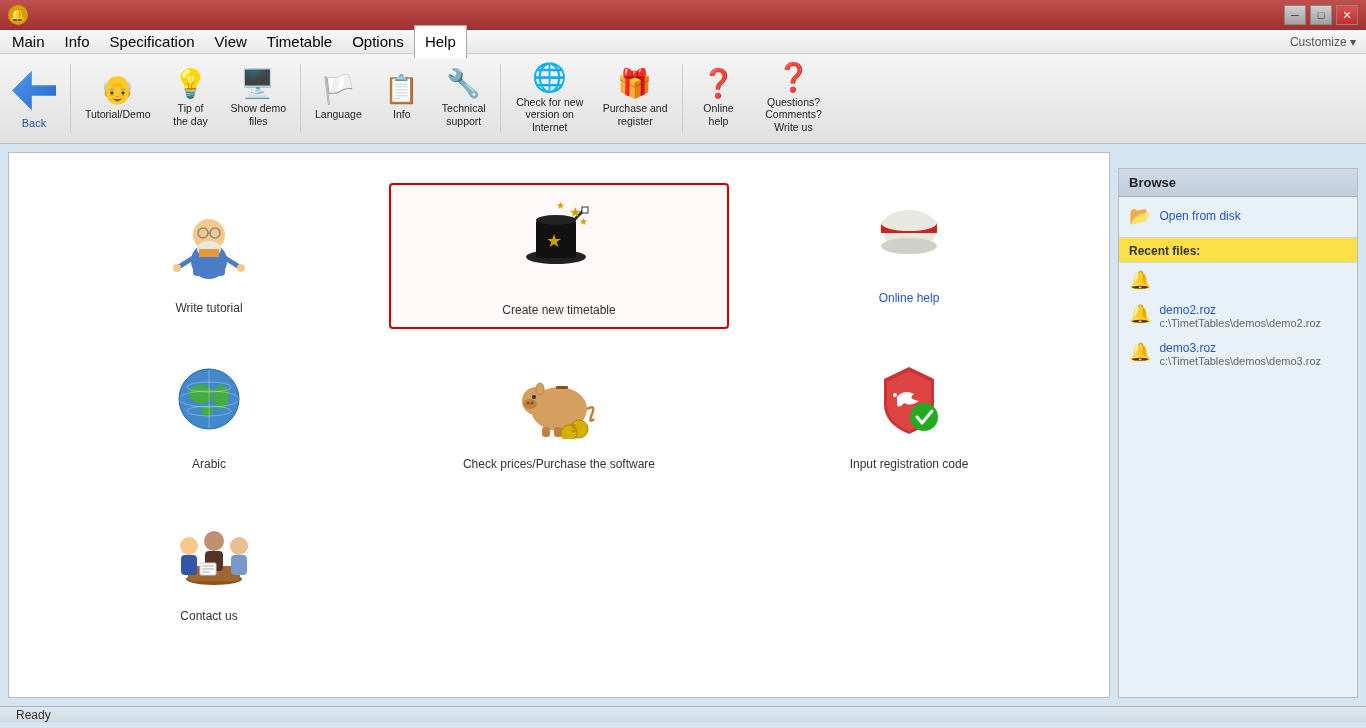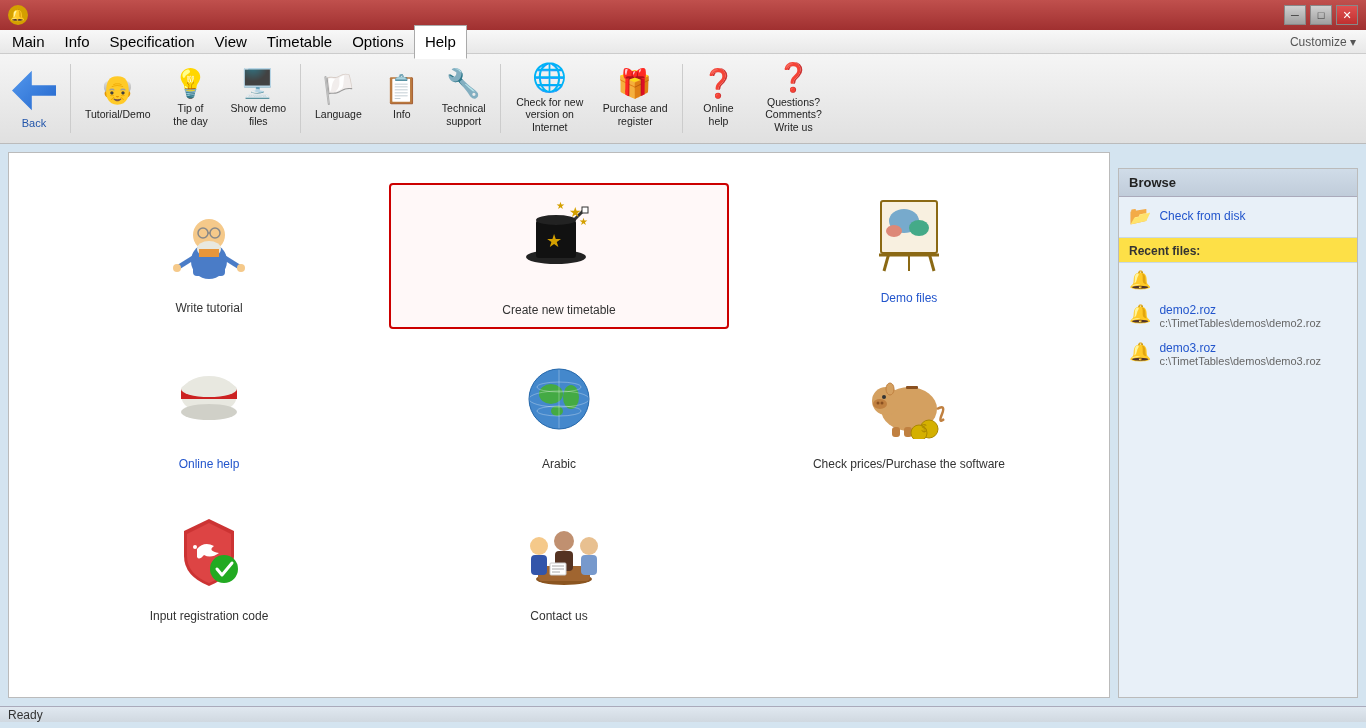--- a/index.html
+++ b/index.html
@@ -154,21 +154,21 @@
     .file-name { font-size: 12px; color: #2255cc; }
     .file-path { font-size: 11px; color: #666; }
 
     
     .status-bar {
       background: linear-gradient(to bottom, #e0e8f0, #d0d8e0);
       height: 16px;
       border-top: 1px solid #aab;
       display: flex;
       align-items: center;
-      padding: 0 8px;
+      padding: 0 16px;
       font-size: 12px;
       color: #333;
     }
   </style>
 </head>
 <body>
 
 <div class="title-bar">
   <div class="title-bar-left">
     <div class="app-icon">🔔</div>
@@ -302,39 +302,20 @@
 
             <rect x="22" y="25" width="40" height="38" rx="3" fill="#111"></rect>
             <ellipse cx="42" cy="25" rx="20" ry="5" fill="#222"></ellipse>
 
             <text x="32" y="52" font-size="18" fill="#d4a000">★</text>
           </svg>
         </div>
         <span class="item-label">Create new timetable</span>
       </div>
 
-      <div class="grid-item">
-        <div class="item-icon">
-          <svg width="80" height="80" viewBox="0 0 80 80">
-
-            <line x1="20" y1="60" x2="15" y2="78" stroke="#8B6914" stroke-width="3"></line>
-            <line x1="60" y1="60" x2="65" y2="78" stroke="#8B6914" stroke-width="3"></line>
-            <line x1="40" y1="60" x2="40" y2="78" stroke="#8B6914" stroke-width="2"></line>
-
-            <rect x="12" y="8" width="56" height="52" rx="2" fill="#f8f0e0" stroke="#8B6914" stroke-width="2"></rect>
-
-            <ellipse cx="35" cy="28" rx="15" ry="12" fill="#7ac"></ellipse>
-            <ellipse cx="50" cy="35" rx="10" ry="8" fill="#4a8"></ellipse>
-            <ellipse cx="25" cy="38" rx="8" ry="6" fill="#d87"></ellipse>
-
-            <line x1="10" y1="62" x2="70" y2="62" stroke="#8B6914" stroke-width="3"></line>
-          </svg>
-        </div>
-        <span class="item-label blue">Demo files</span>
-      </div>
 
       <div class="grid-item">
         <div class="item-icon">
           <svg width="80" height="80" viewBox="0 0 80 80">
 
             <ellipse cx="40" cy="35" rx="28" ry="18" fill="#e8e8e0"></ellipse>
             <path d="M 12 35 Q 12 53 40 53 Q 68 53 68 35 Z" fill="#e8e8e0"></path>
 
             <rect x="12" y="30" width="56" height="10" fill="#cc2222"></rect>
             <ellipse cx="40" cy="30" rx="28" ry="8" fill="#e8e8e0"></ellipse>
@@ -440,21 +421,21 @@
       </div>
 
     </div>
   </div>
 
   <div class="sidebar">
     <div class="sidebar-title">Browse</div>
 
     <div class="sidebar-item">
       <span style="font-size:18px;">📂</span>
-      <span>Check from disk</span>
+      <span>Open from disk</span>
     </div>
 
     <div class="sidebar-section">Recent files:</div>
 
     <div class="sidebar-file">
       <span style="font-size:18px;color:#d4a000;">🔔</span>
     </div>
 
     <div class="sidebar-file">
       <span style="font-size:18px;color:#d4a000;">🔔</span>

